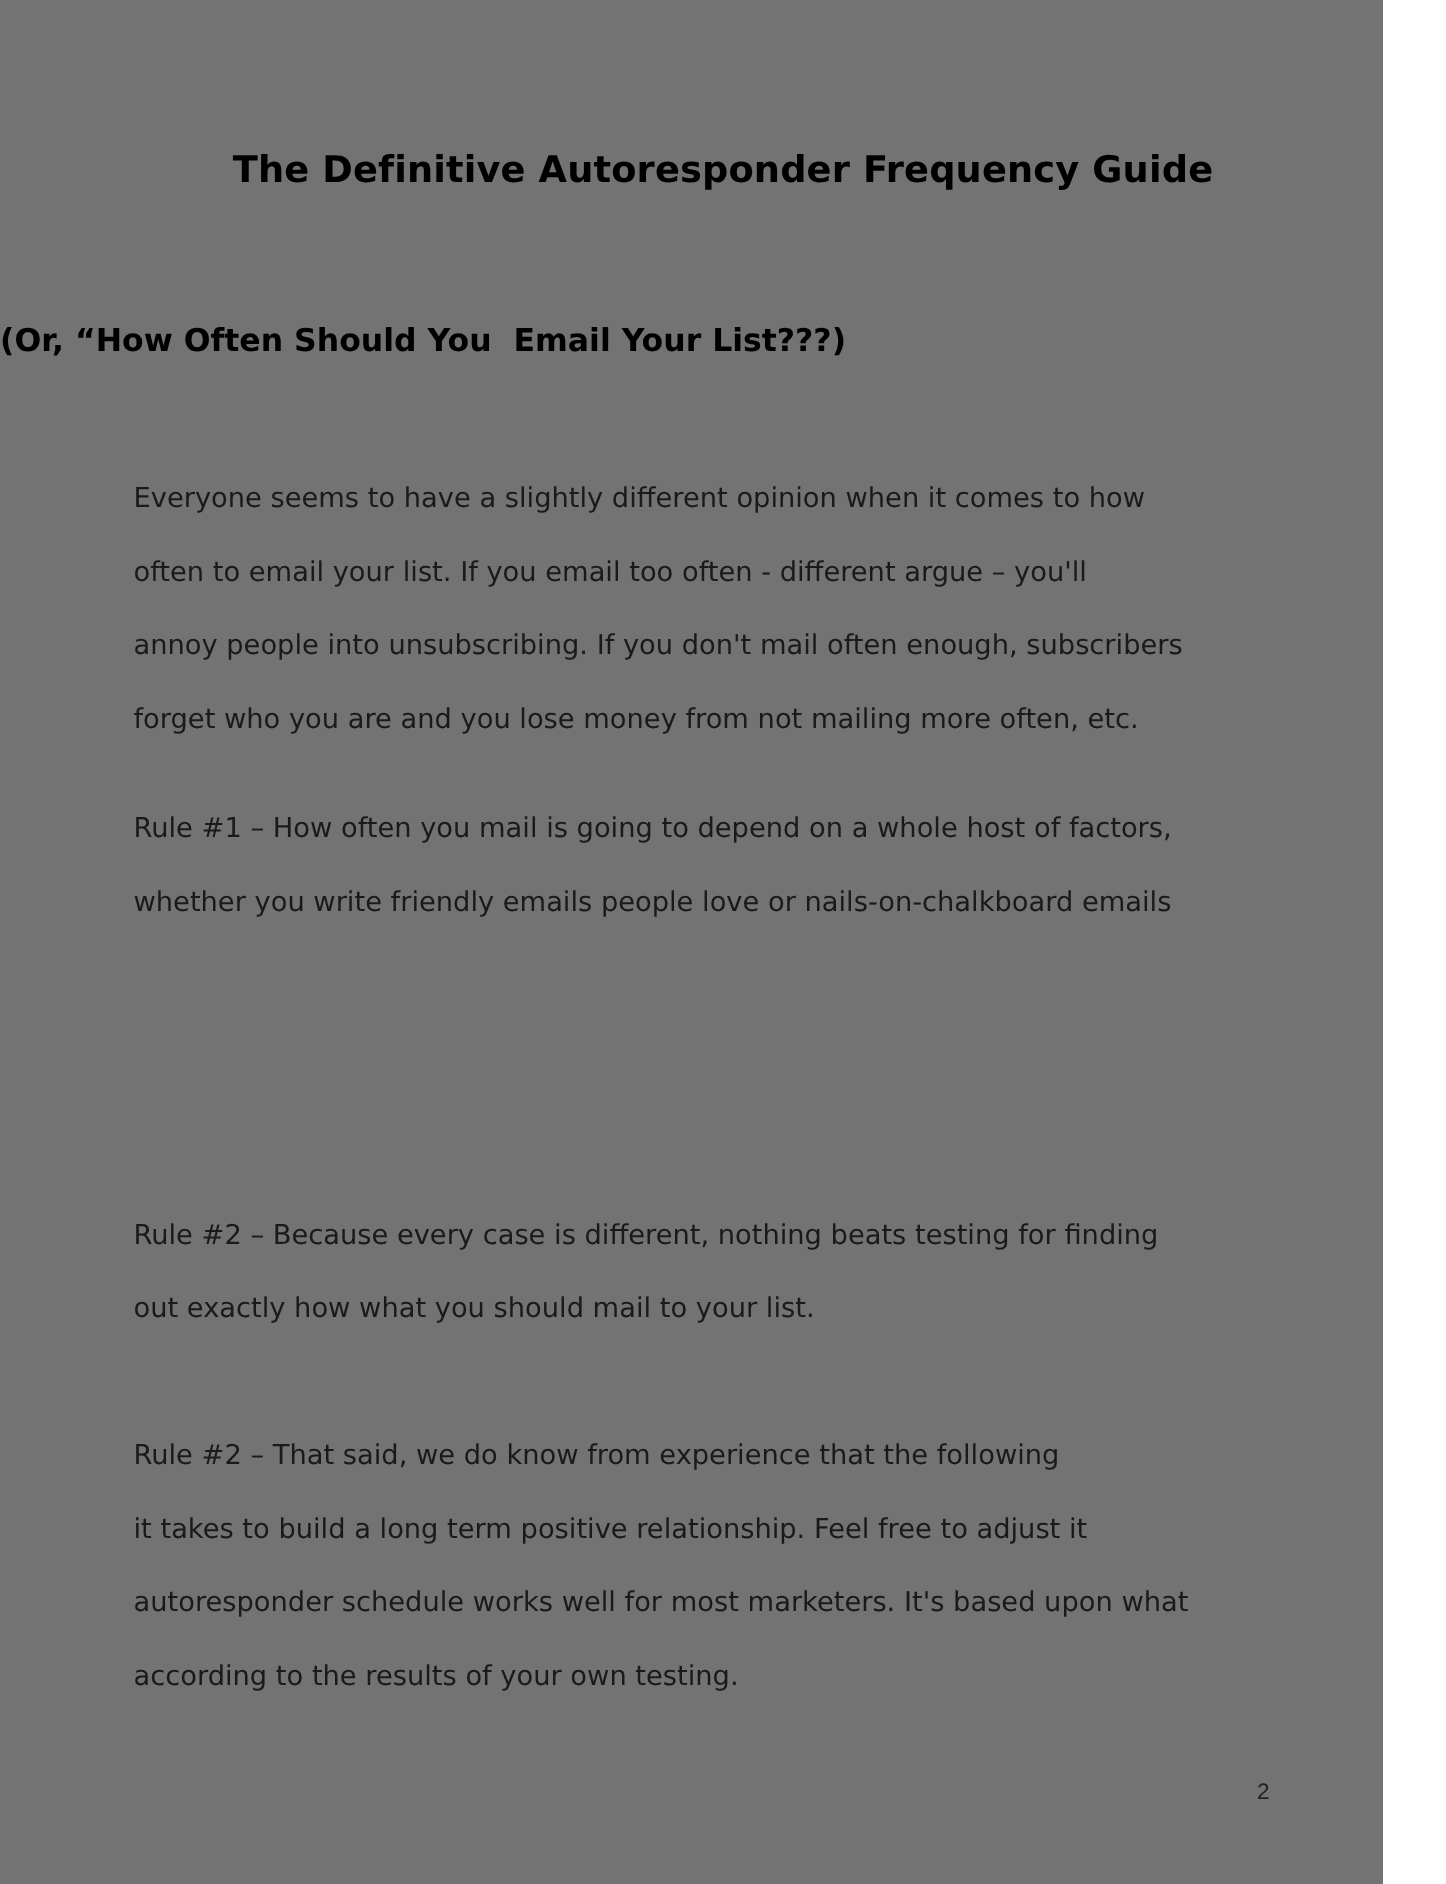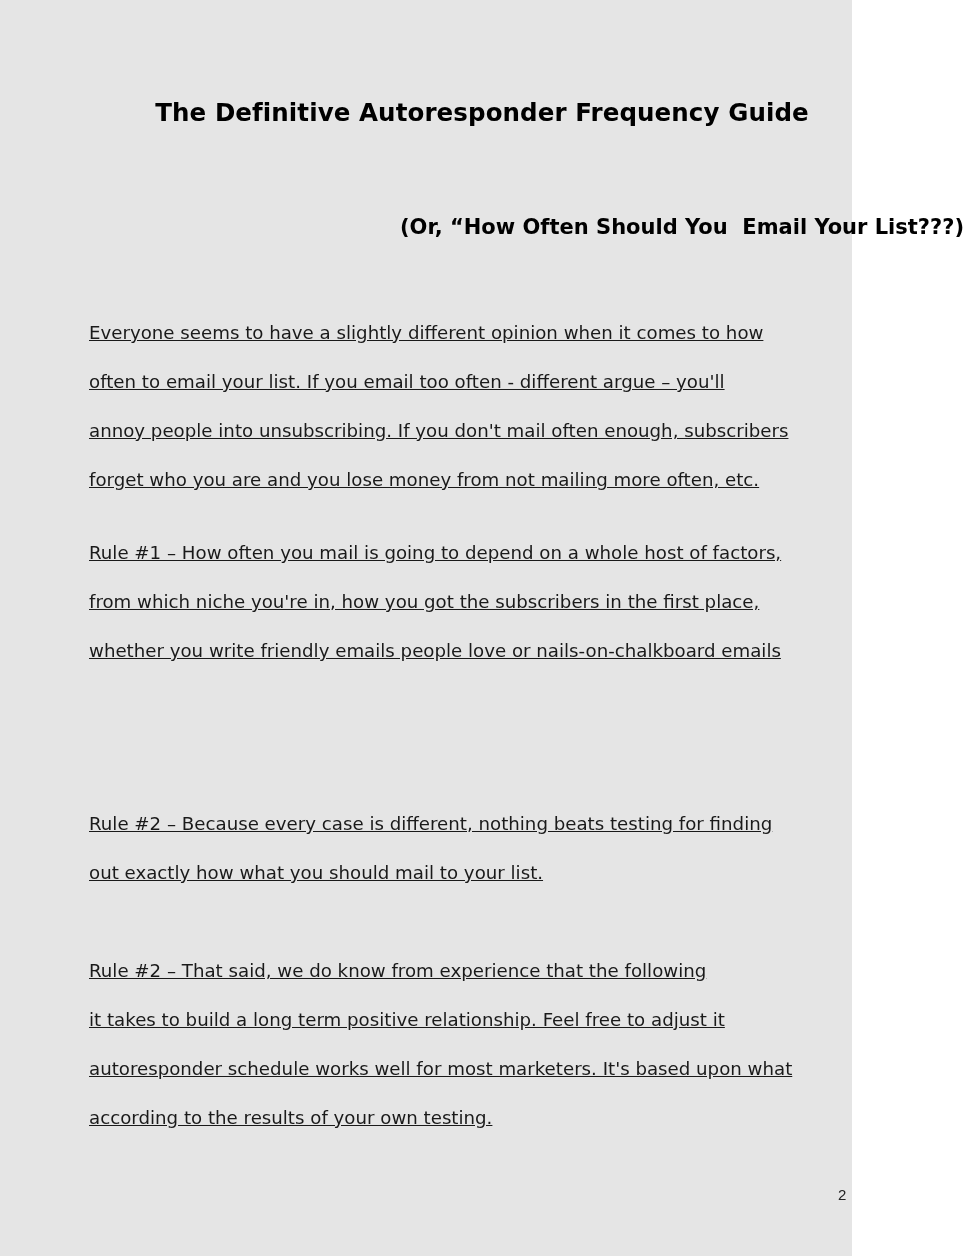--- a/index.html
+++ b/index.html
@@ -12,59 +12,58 @@
       height: 1256px;
       position: relative;
       overflow: hidden;
       color: #111111;
       font-family: "DejaVu Sans", sans-serif;
     }
     .page {
       position: absolute;
       left: 0;
       top: 0;
-      width: 852px;
+      width: 922px;
       height: 1256px;
-      background: #e5e5e5;
+      background: #737373;
     }
     .title {
       position: absolute;
       left: 0;
       width: 964px;
       top: 98px;
       text-align: center;
       font-weight: bold;
       font-size: 24.5px;
       letter-spacing: 0.1px;
       color: #000000;
       white-space: nowrap;
     }
     .subtitle {
       position: absolute;
       left: 0;
       width: 964px;
       top: 215px;
-      text-align: right;
+      text-align: left;
       font-weight: bold;
       font-size: 21px;
       color: #000000;
       white-space: pre;
     }
     .para {
       position: absolute;
       left: 89px;
       width: 800px;
     }
     .line {
       font-size: 18.2px;
       line-height: 49px;
       height: 49px;
       white-space: nowrap;
       color: #1a1a1a;
-      text-decoration: underline;
     }
     .page-number {
       position: absolute;
       left: 838px;
       top: 1186px;
       font-family: "Liberation Sans", sans-serif;
       font-size: 15px;
       color: #222222;
     }
   </style>
@@ -79,21 +78,20 @@
 
   <div class="para" style="top:308px;">
     <div class="line">Everyone seems to have a slightly different opinion when it comes to how</div>
     <div class="line">often to email your list. If you email too often - different argue – you'll</div>
     <div class="line">annoy people into unsubscribing. If you don't mail often enough, subscribers</div>
     <div class="line">forget who you are and you lose money from not mailing more often, etc.</div>
   </div>
 
   <div class="para" style="top:528px;">
     <div class="line">Rule #1 – How often you mail is going to depend on a whole host of factors,</div>
-    <div class="line">from which niche you're in, how you got the subscribers in the first place,</div>
     <div class="line">whether you write friendly emails people love or nails-on-chalkboard emails</div>
   </div>
 
   <div class="para" style="top:799px;">
     <div class="line">Rule #2 – Because every case is different, nothing beats testing for finding</div>
     <div class="line">out exactly how what you should mail to your list.</div>
   </div>
 
   <div class="para" style="top:946px;">
     <div class="line">Rule #2 – That said, we do know from experience that the following</div>

